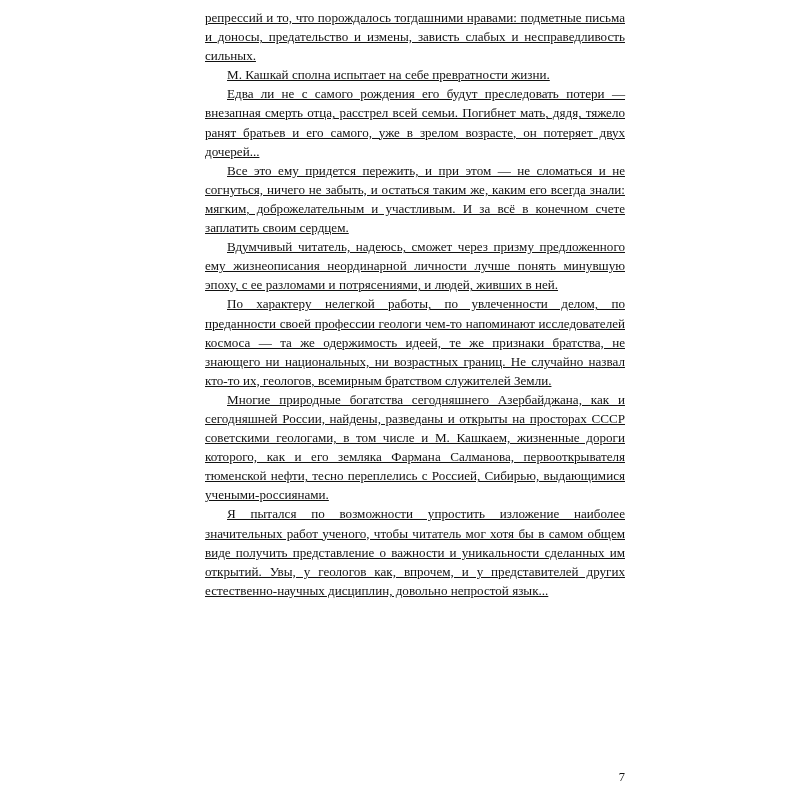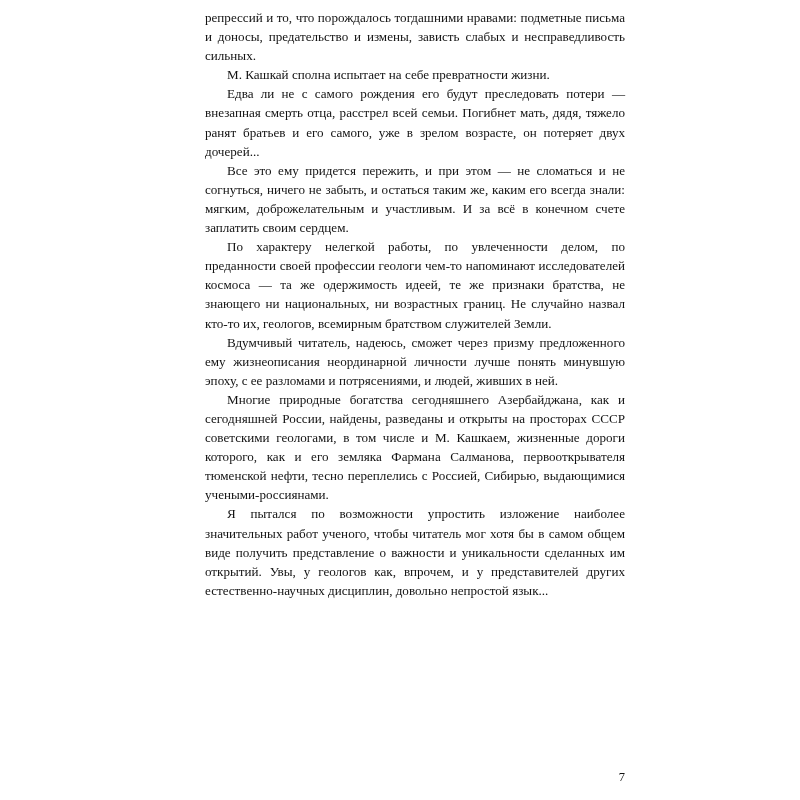--- a/index.html
+++ b/index.html
@@ -29,20 +29,21 @@
     line-height: 19.1px;
     text-align: justify;
     text-justify: inter-word;
     color: #121212;
     -webkit-font-smoothing: antialiased;
   }
   .text-column p {
     margin: 0;
     text-indent: 22px;
     hyphens: manual;
+    text-decoration: underline;
   }
   .text-column p.first {
     text-indent: 0;
   }
   .page-number {
     position: absolute;
     left: 205px;
     top: 770px;
     width: 420px;
     text-align: right;
@@ -53,19 +54,19 @@
 </style>
 </head>
 <body>
 
 <div class="page">
   <div class="text-column" id="text-column">
       <p class="first">репрессий и то, что порождалось тогдашними нравами: под­метные письма и доносы, предательство и измены, зависть слабых и несправедливость сильных.</p>
       <p>М. Кашкай сполна испытает на себе превратности жизни.</p>
       <p>Едва ли не с самого рождения его будут преследовать по­тери — внезапная смерть отца, расстрел всей семьи. Погиб­нет мать, дядя, тяжело ранят братьев и его самого, уже в зре­лом возрасте, он потеряет двух дочерей...</p>
       <p>Все это ему придется пережить, и при этом — не сломать­ся и не согнуться, ничего не забыть, и остаться таким же, каким его всегда знали: мягким, доброжелательным и участ­ливым. И за всё в конечном счете заплатить своим сердцем.</p>
+      <p>Вдумчивый читатель, надеюсь, сможет через призму предложенного ему жизнеописания неординарной личности лучше понять минувшую эпоху, с ее разломами и потрясе­ниями, и людей, живших в ней.</p>
       <p>По характеру нелегкой работы, по увлеченности делом, по преданности своей профессии геологи чем-то напоминают исследователей космоса — та же одержимость идеей, те же признаки братства, не знающего ни национальных, ни возрастных границ. Не случайно назвал кто-то их, геологов, всемирным братством служителей Земли.</p>
-      <p>Вдумчивый читатель, надеюсь, сможет через призму предложенного ему жизнеописания неординарной личности лучше понять минувшую эпоху, с ее разломами и потрясе­ниями, и людей, живших в ней.</p>
       <p>Многие природные богатства сегодняшнего Азербайджа­на, как и сегодняшней России, найдены, разведаны и от­крыты на просторах СССР советскими геологами, в том числе и М. Кашкаем, жизненные дороги которого, как и его земляка Фармана Салманова, первооткрывателя тюменской нефти, тесно переплелись с Россией, Сибирью, выдающи­мися учеными-россиянами.</p>
       <p>Я пытался по возможности упростить изложение наибо­лее значительных работ ученого, чтобы читатель мог хотя бы в самом общем виде получить представление о важности и уникальности сделанных им открытий. Увы, у геологов как, впрочем, и у представителей других естественно-научных дисциплин, довольно непростой язык...</p>
     </div>
   <div class="page-number">7</div>
 </div>
 
 </body></html>

